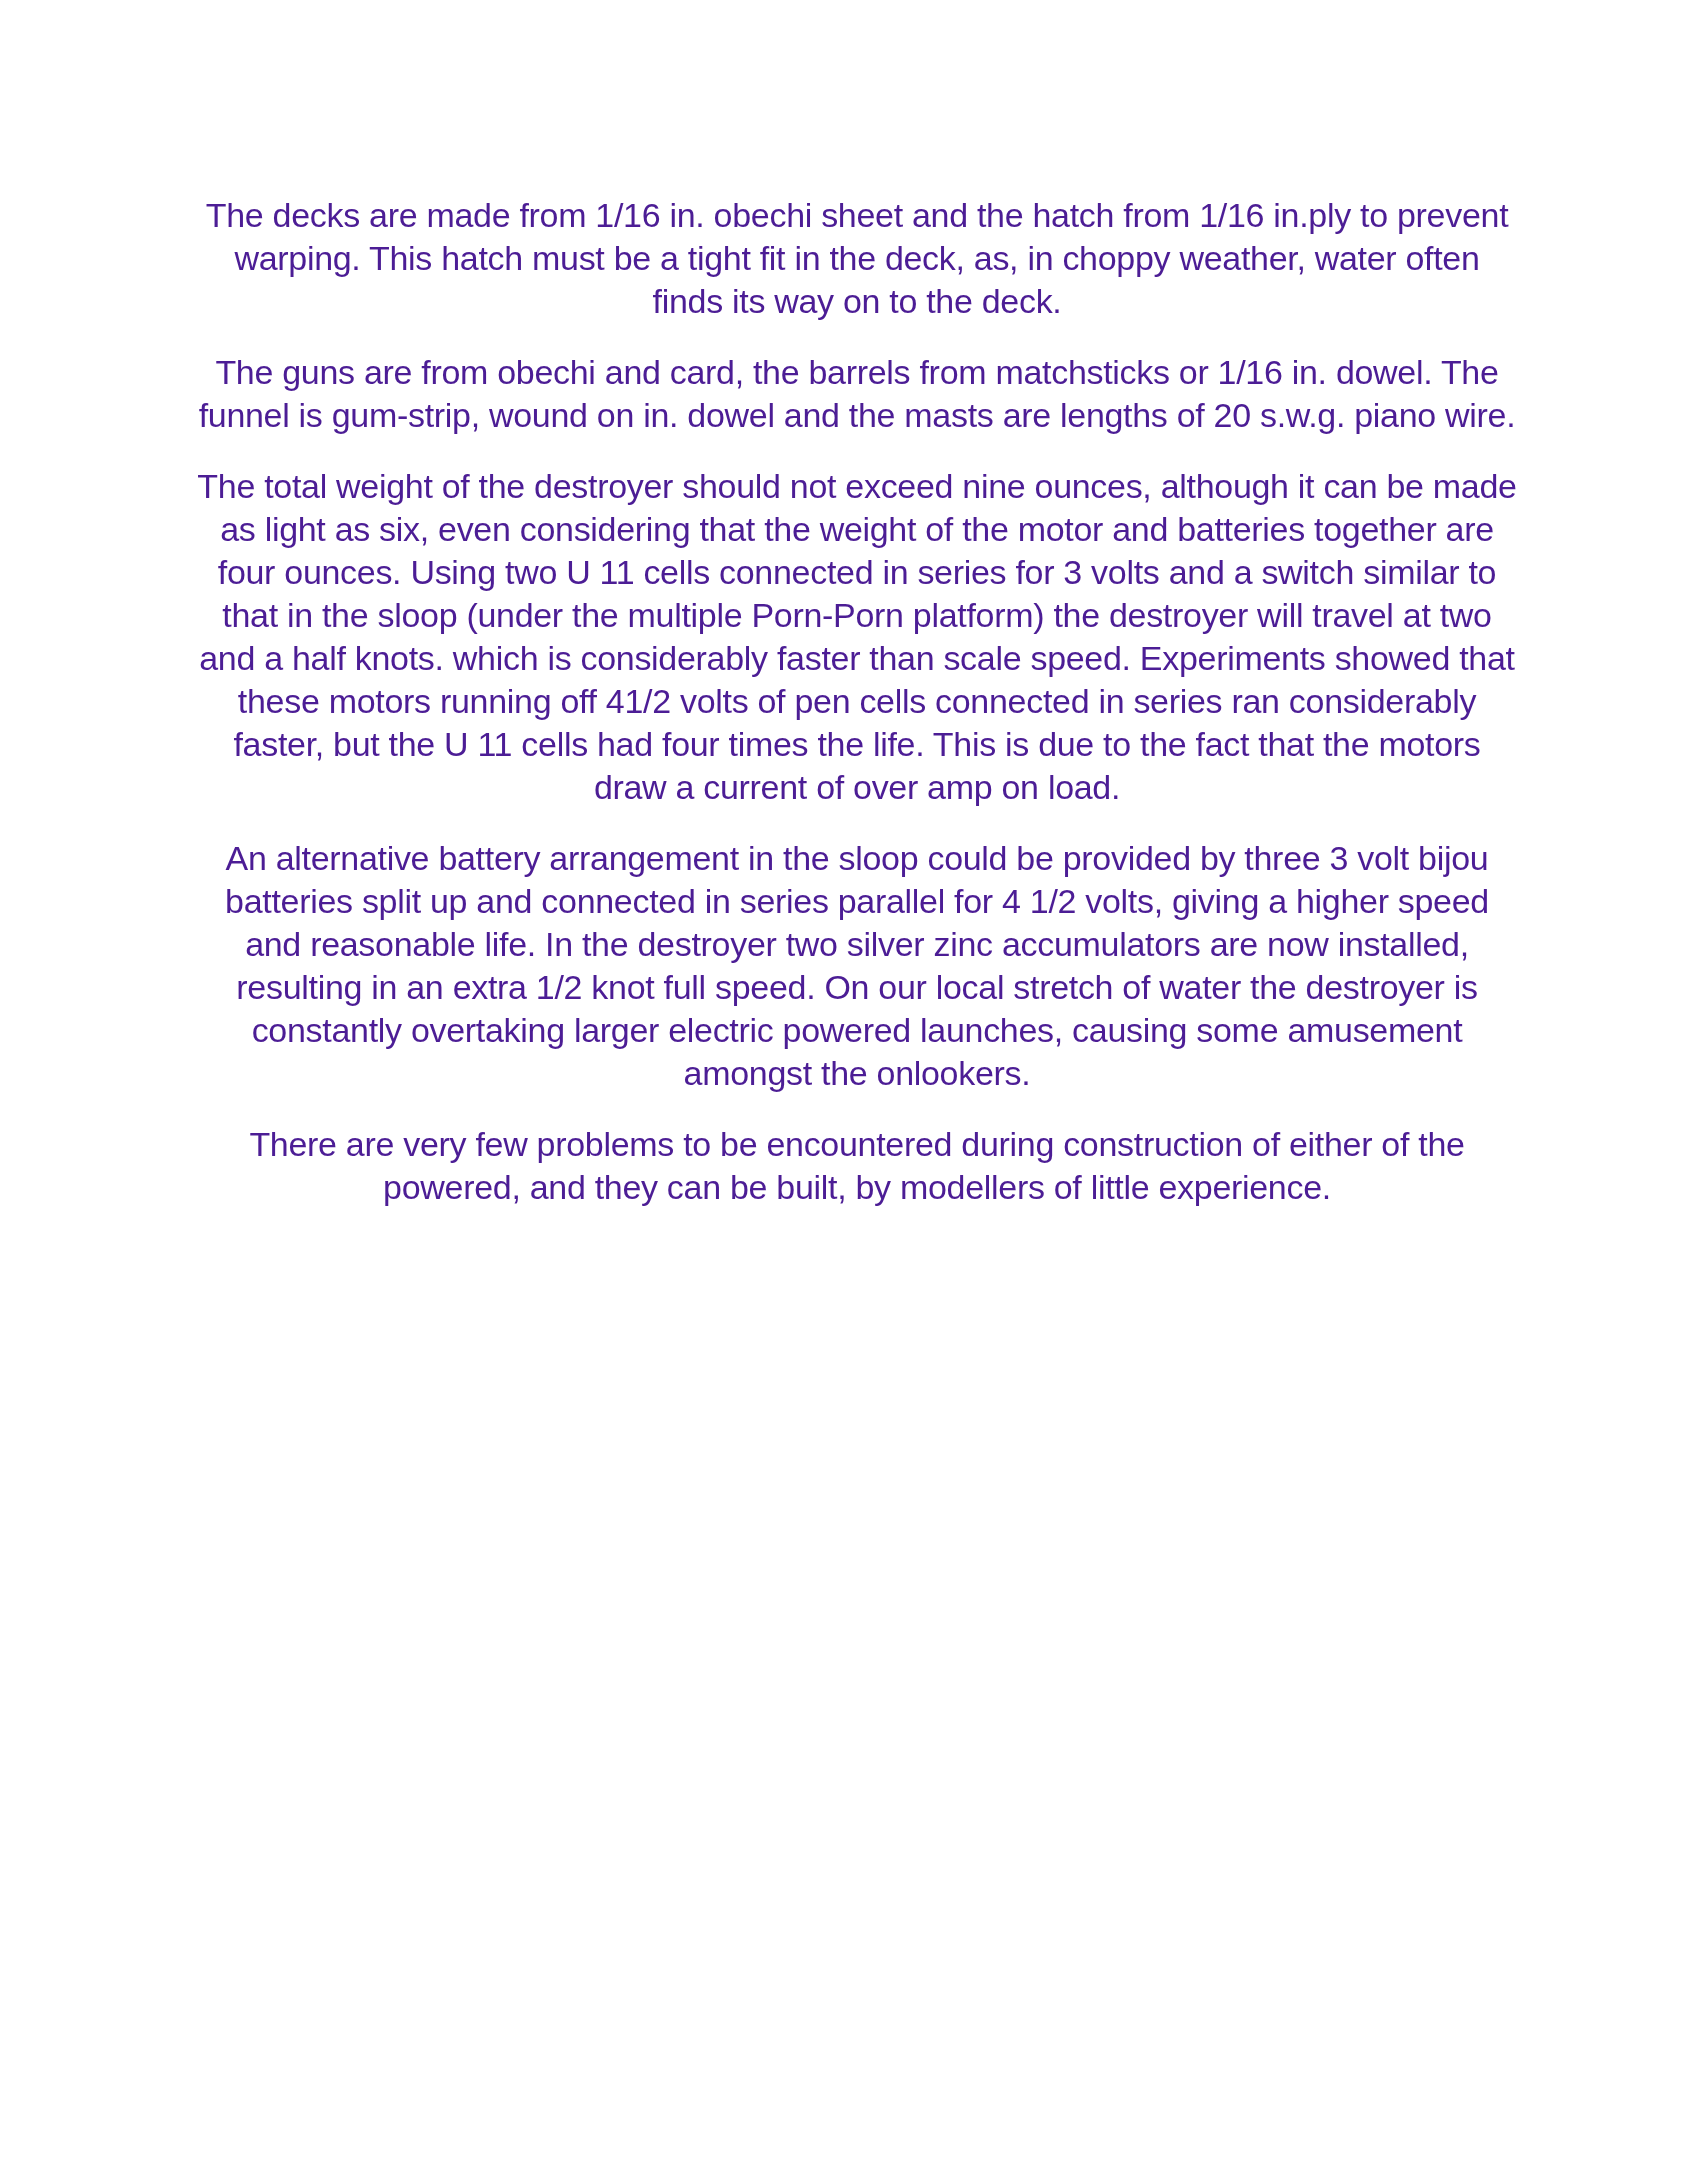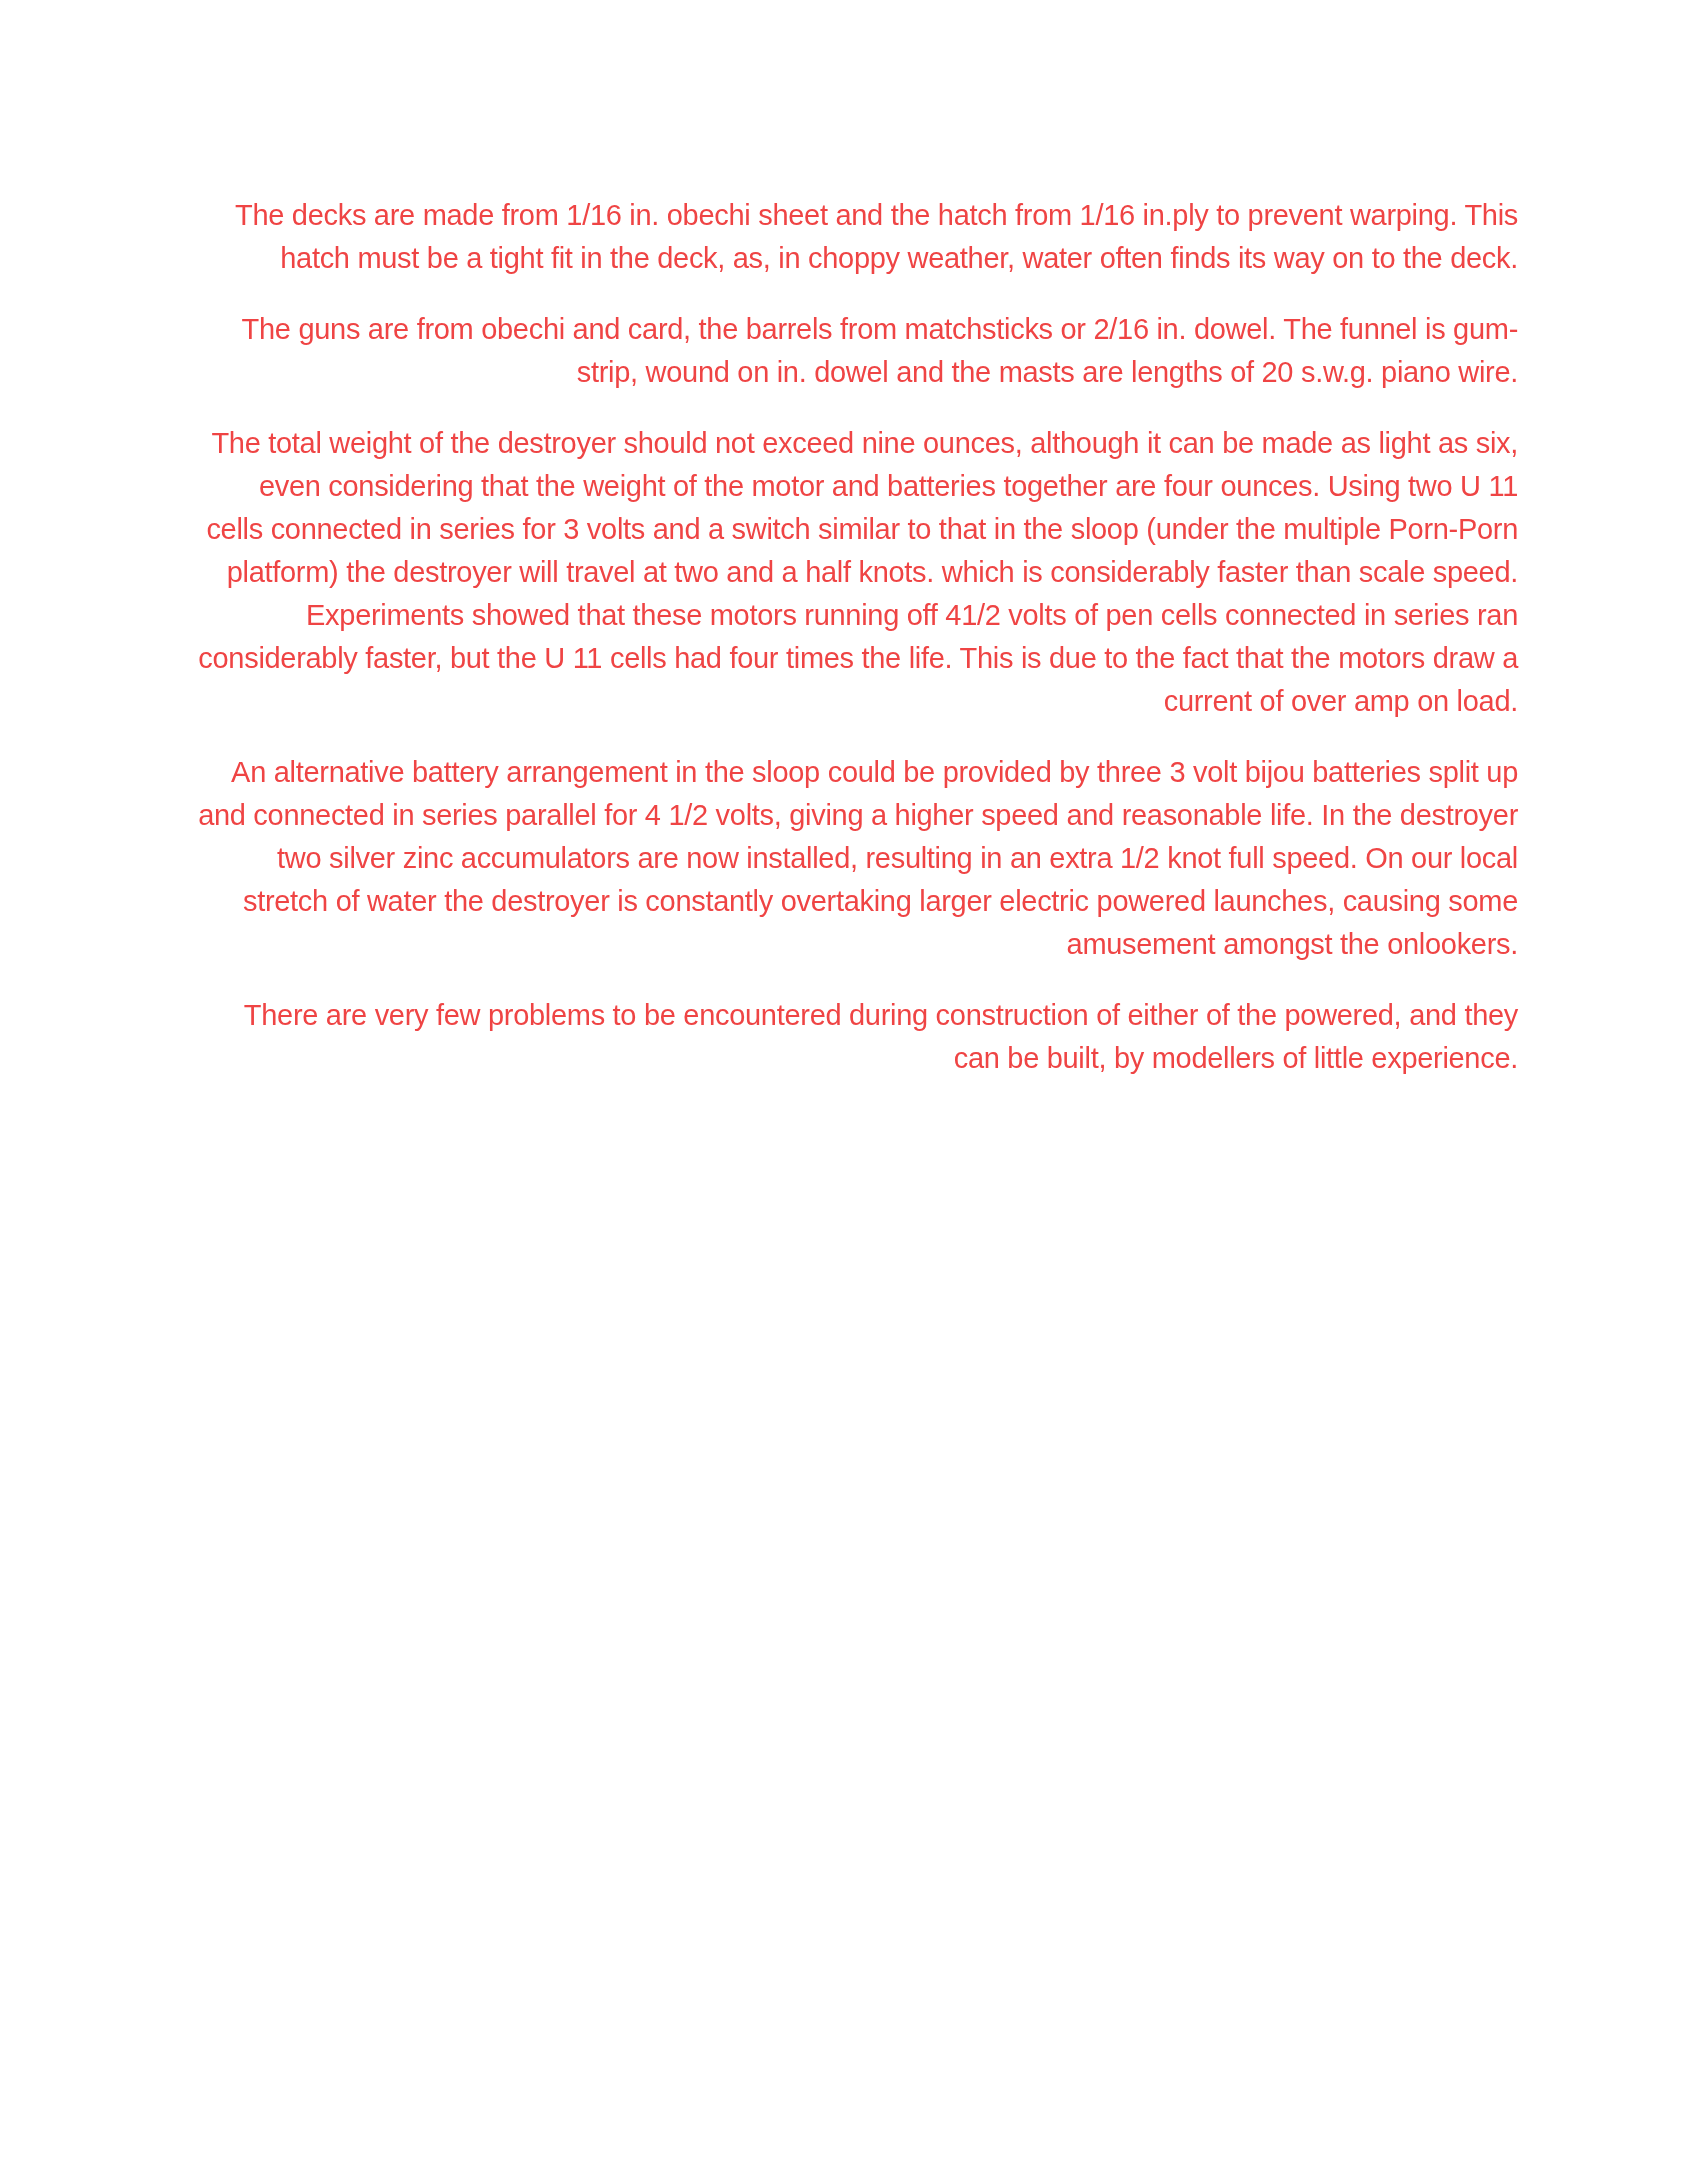--- a/index.html
+++ b/index.html
@@ -11,37 +11,37 @@
     position: relative;
     width: 1683px;
     height: 2178px;
     background: #ffffff;
     box-sizing: border-box;
     padding: 194px 173px 0 196px;
     overflow: hidden;
   }
   .doc-body {
     width: 1322px;
-    color: #ef4444;
+    color: #4c1d95;
     font-family: "Liberation Sans", "DejaVu Sans", sans-serif;
-    font-size: 29px;
+    font-size: 34px;
     line-height: 43px;
     letter-spacing: -0.3px;
-    text-align: right;
+    text-align: center;
   }
   .doc-body p {
     margin: 0 0 28px 0;
     padding: 0;
   }
 </style>
 </head>
 <body>
 
 <div class="page">
   <div class="doc-body">
     <p>The decks are made from 1/16 in. obechi sheet and the hatch from 1/16 in.ply to prevent warping. This hatch must be a tight fit in the deck, as, in choppy weather, water often finds its way on to the deck.</p>
-    <p>The guns are from obechi and card, the barrels from matchsticks or 2/16 in. dowel. The funnel is gum-strip, wound on in. dowel and the masts are lengths of 20 s.w.g. piano wire.</p>
+    <p>The guns are from obechi and card, the barrels from matchsticks or 1/16 in. dowel. The funnel is gum-strip, wound on in. dowel and the masts are lengths of 20 s.w.g. piano wire.</p>
     <p>The total weight of the destroyer should not exceed nine ounces, although it can be made as light as six, even considering that the weight of the motor and batteries together are four ounces. Using two U 11 cells connected in series for 3 volts and a switch similar to that in the sloop (under the multiple Porn-Porn platform) the destroyer will travel at two and a half knots. which is considerably faster than scale speed. Experiments showed that these motors running off 41/2 volts of pen cells connected in series ran considerably faster, but the U 11 cells had four times the life. This is due to the fact that the motors draw a current of over amp on load.</p>
     <p>An alternative battery arrangement in the sloop could be provided by three 3 volt bijou batteries split up and connected in series parallel for 4 1/2 volts, giving a higher speed and reasonable life. In the destroyer two silver zinc accumulators are now installed, resulting in an extra 1/2 knot full speed. On our local stretch of water the destroyer is constantly overtaking larger electric powered launches, causing some amusement amongst the onlookers.</p>
     <p>There are very few problems to be encountered during construction of either of the powered, and they can be built, by modellers of little experience.</p>
   </div>
 </div>
 
 
 </body></html>

